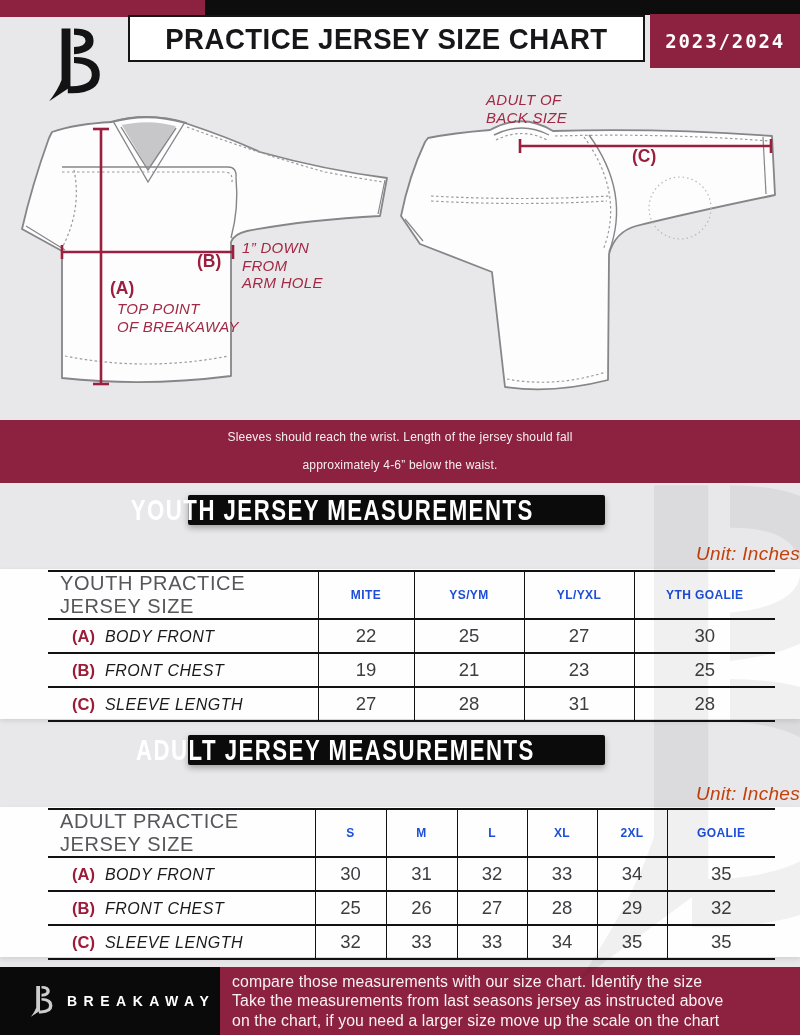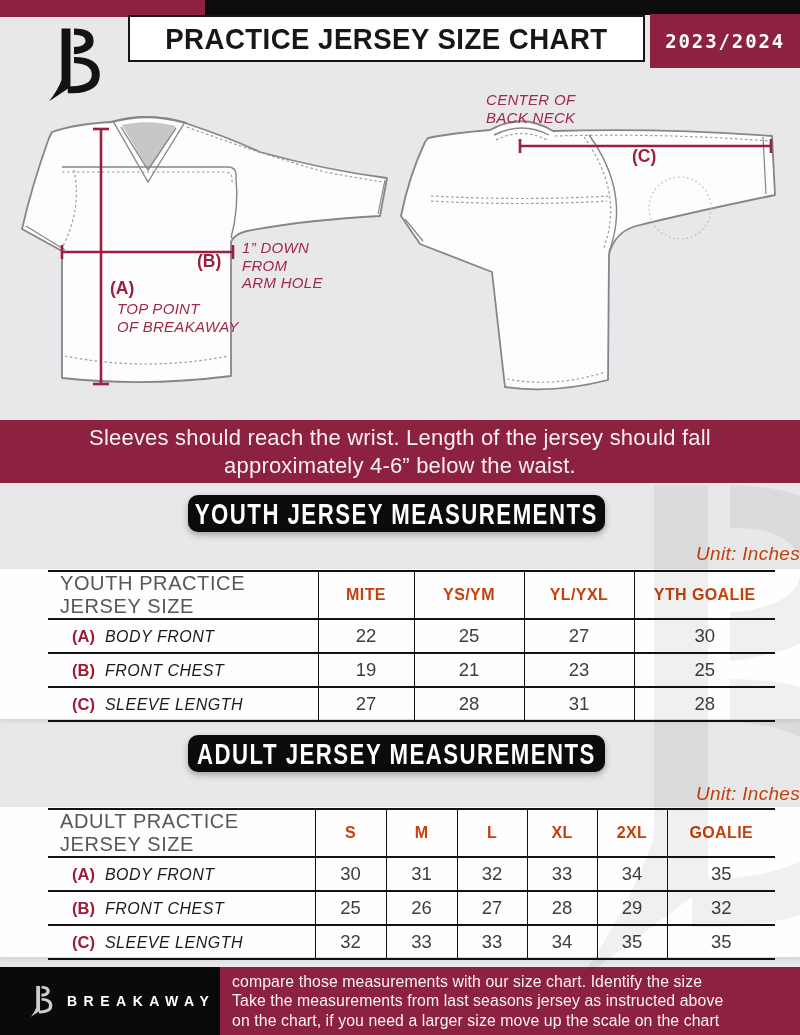--- a/index.html
+++ b/index.html
@@ -20,38 +20,38 @@
                    letter-spacing:2px;color:#fff;transform:scaleX(0.95);white-space:nowrap;}
   
   .jersey-svg{position:absolute;}
   .ann-svg{position:absolute;left:0;top:90px;pointer-events:none;}
   .ann-note{position:absolute;font-style:italic;font-weight:500;color:#A12945;font-size:15px;
             line-height:17.5px;letter-spacing:0.3px;white-space:nowrap;}
   .ann-key{position:absolute;font-weight:700;color:#9B1F3E;font-size:17.5px;white-space:nowrap;}
   
   .banner{position:absolute;left:0;top:420px;width:800px;height:63px;background:#8C2240;
           display:flex;flex-direction:column;align-items:center;justify-content:center;}
-  .banner div{color:#F6EFF1;font-size:22px;line-height:27.5px;text-align:center;letter-spacing:0.2px;}
-  
-  .pill{position:absolute;left:188px;width:417px;height:37px;background:#0B0B0B;border-radius:10px;
-        display:flex;align-items:center;justify-content:center;box-shadow:0 3px 6px rgba(0,0,0,0.3);}
+  .banner div{color:#F6EFF1;font-size:12px;line-height:27.5px;text-align:center;letter-spacing:0.2px;}
+  
+  .pill{position:absolute;left:188px;width:417px;height:30px;background:#0B0B0B;border-radius:2px;
+        display:flex;align-items:center;justify-content:flex-end;box-shadow:0 3px 6px rgba(0,0,0,0.3);}
   .pill span{display:inline-block;color:#fff;font-size:30px;font-weight:700;letter-spacing:2px;
              transform:scaleX(0.74);white-space:nowrap;}
   .unit{position:absolute;left:0;width:800px;text-align:right;font-style:italic;font-weight:500;
         font-size:19px;color:#c2410c;letter-spacing:0.3px;}
   .white-band{position:absolute;left:0;width:800px;background:#FEFEFE;box-shadow:0 2px 5px rgba(0,0,0,0.10);}
   
   .size-table{position:absolute;left:48px;}
   .size-table table{border-collapse:collapse;table-layout:fixed;width:727px;}
   .size-table th,.size-table td{padding:0;}
   .size-table thead tr{height:38px;border-top:2.2px solid #121212;border-bottom:2.2px solid #121212;}
   .size-table tbody tr{height:34px;border-bottom:2.2px solid #121212;}
   .size-table th.first{text-align:left;padding-left:12px;font-weight:400;color:#57575B;
                        font-size:20px;letter-spacing:0.6px;}
-  .size-table th.size{font-size:16px;font-weight:700;color:#c2410c;letter-spacing:0.4px;
+  .size-table th.size{font-size:12px;font-weight:700;color:#1d4ed8;letter-spacing:0.4px;
                       border-left:1.6px solid #121212;text-align:center;}
   .size-table td.first{padding-left:24px;}
   .size-table td.first .key{color:#9B1B38;font-weight:700;font-size:16.5px;}
   .size-table td.first .lbl{color:#19191B;font-size:16px;letter-spacing:0.5px;margin-left:10px;font-style:italic;}
   .size-table td.val{text-align:center;font-size:18.5px;color:#3E3E42;border-left:1.6px solid #121212;}
   
   .footer-black{position:absolute;left:0;top:967px;width:220px;height:68px;background:#0A0A0A;
                 display:flex;align-items:center;}
   .footer-logo{width:27px;height:34px;margin-left:28px;color:#CDCDCD;flex:none;}
   .footer-brand{color:#fff;font-size:14px;font-weight:700;letter-spacing:6.5px;margin-left:12px;white-space:nowrap;}
@@ -140,22 +140,22 @@
       <div>TOP POINT</div>
       <div>OF BREAKAWAY</div>
     </div>
   <div class="ann-key" style="left:197px;top:251px">(B)</div>
   <div class="ann-note" style="left:242px;top:239px">
       <div>1” DOWN</div>
       <div>FROM</div>
       <div>ARM HOLE</div>
     </div>
   <div class="ann-note" style="left:486px;top:91px">
-      <div>CENTER OF</div>
-      <div>BACK NECK</div>
+      <div>ADULT OF</div>
+      <div>BACK SIZE</div>
     </div>
   <div class="ann-key" style="left:632px;top:146px">(C)</div>
 
   <div class="banner">
       <div>Sleeves should reach the wrist. Length of the jersey should fall</div>
       <div>approximately 4-6” below the waist.</div>
     </div>
 
   <div class="white-band" style="top:569px;height:150px"></div>
   <div class="pill" style="top:495px">

